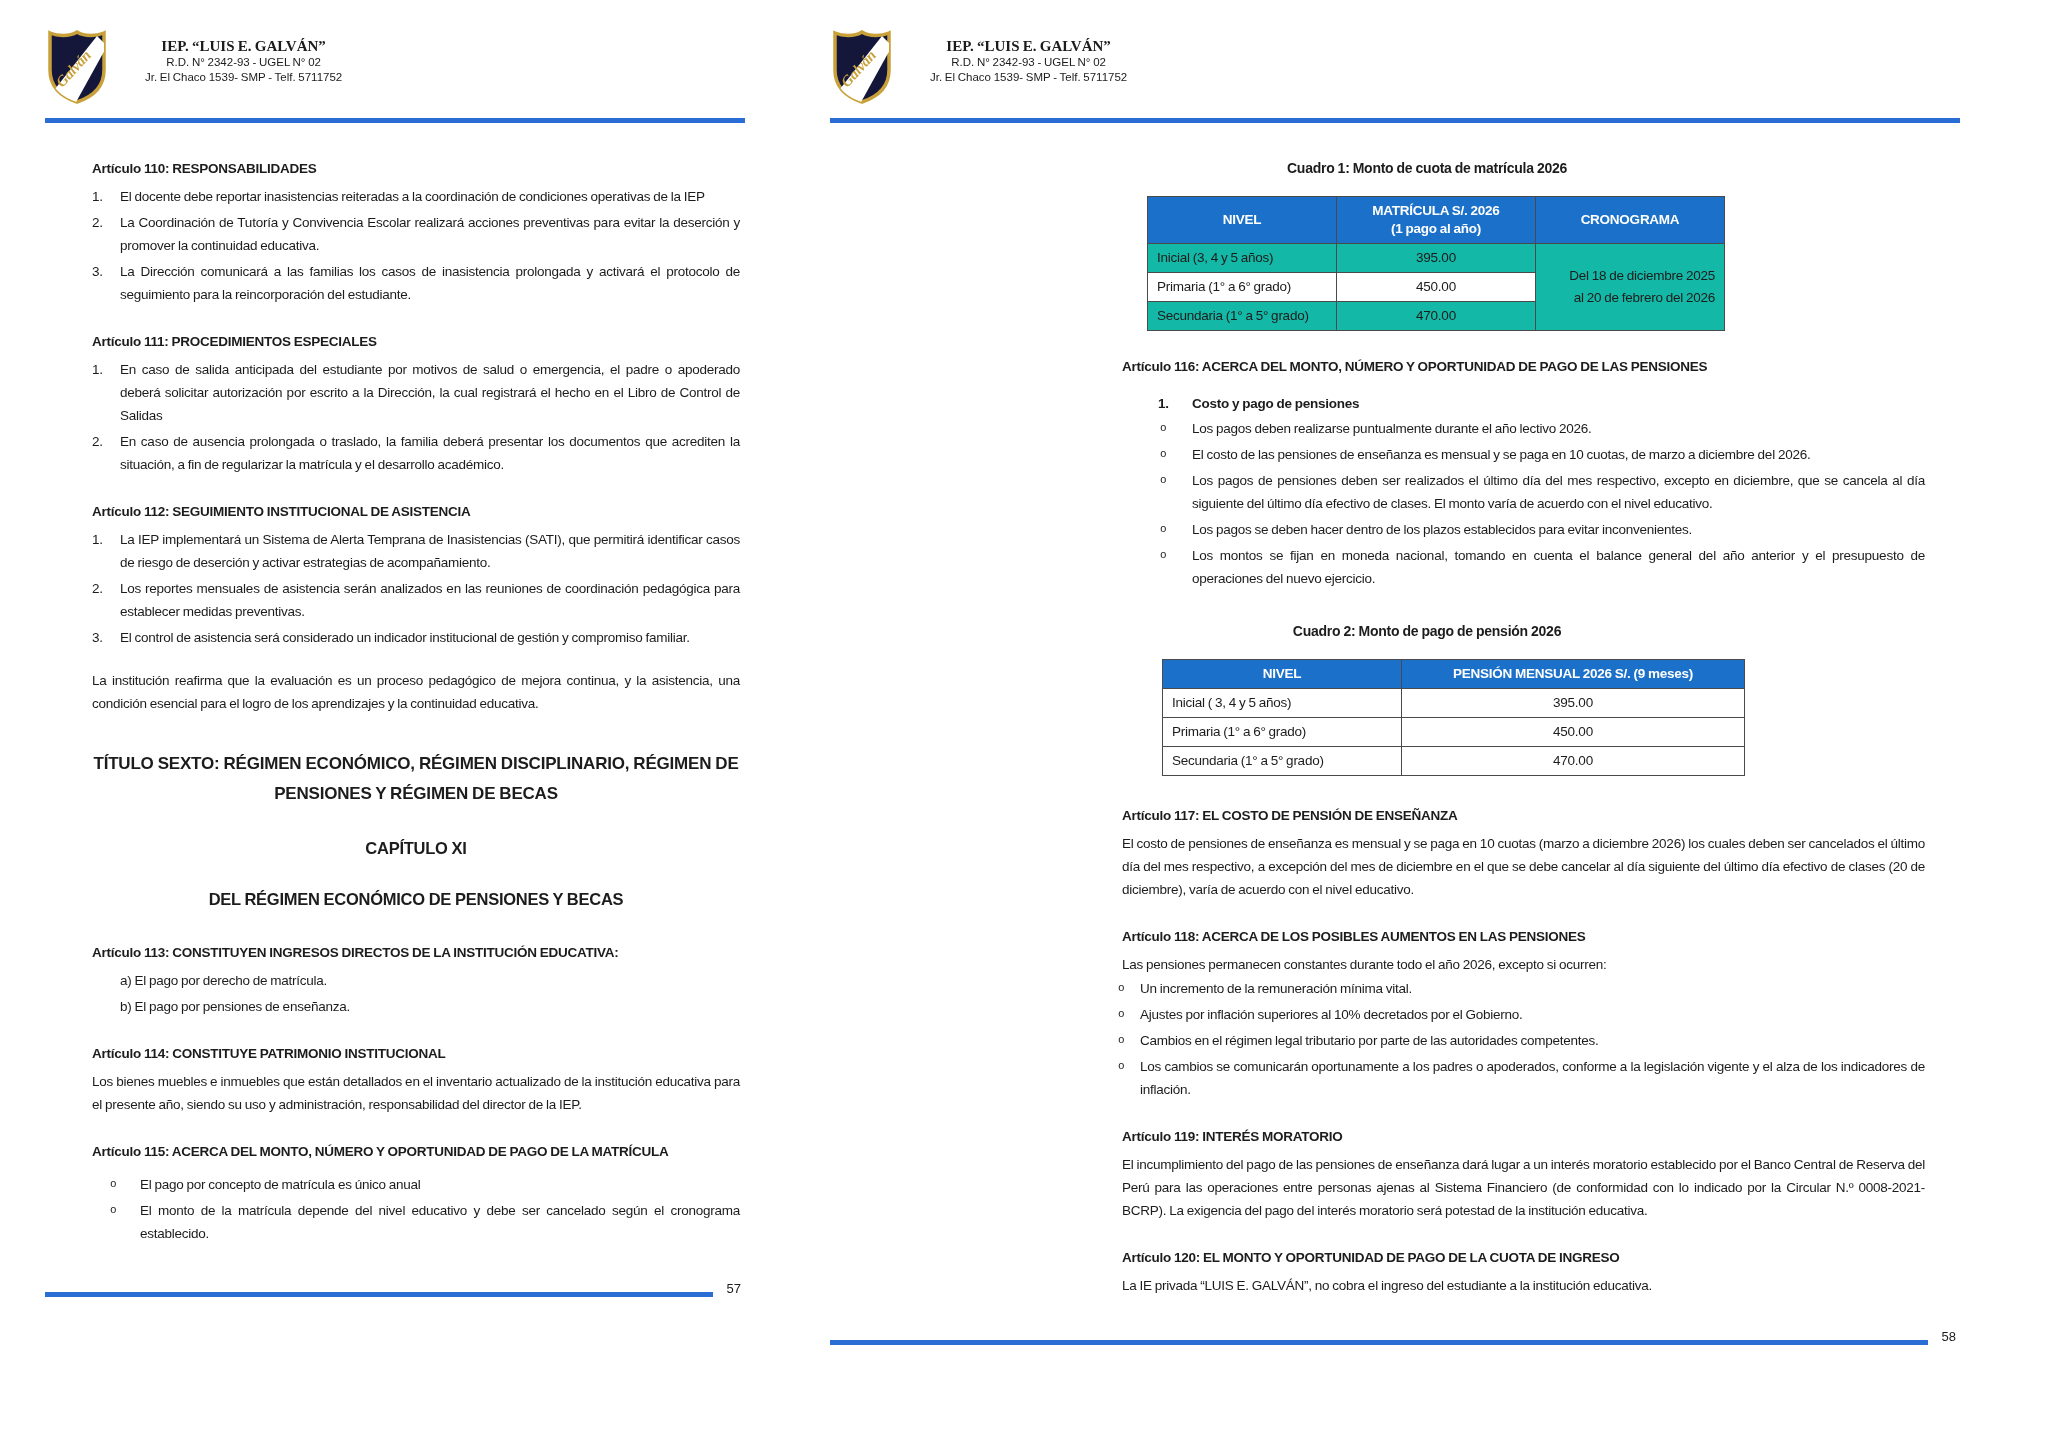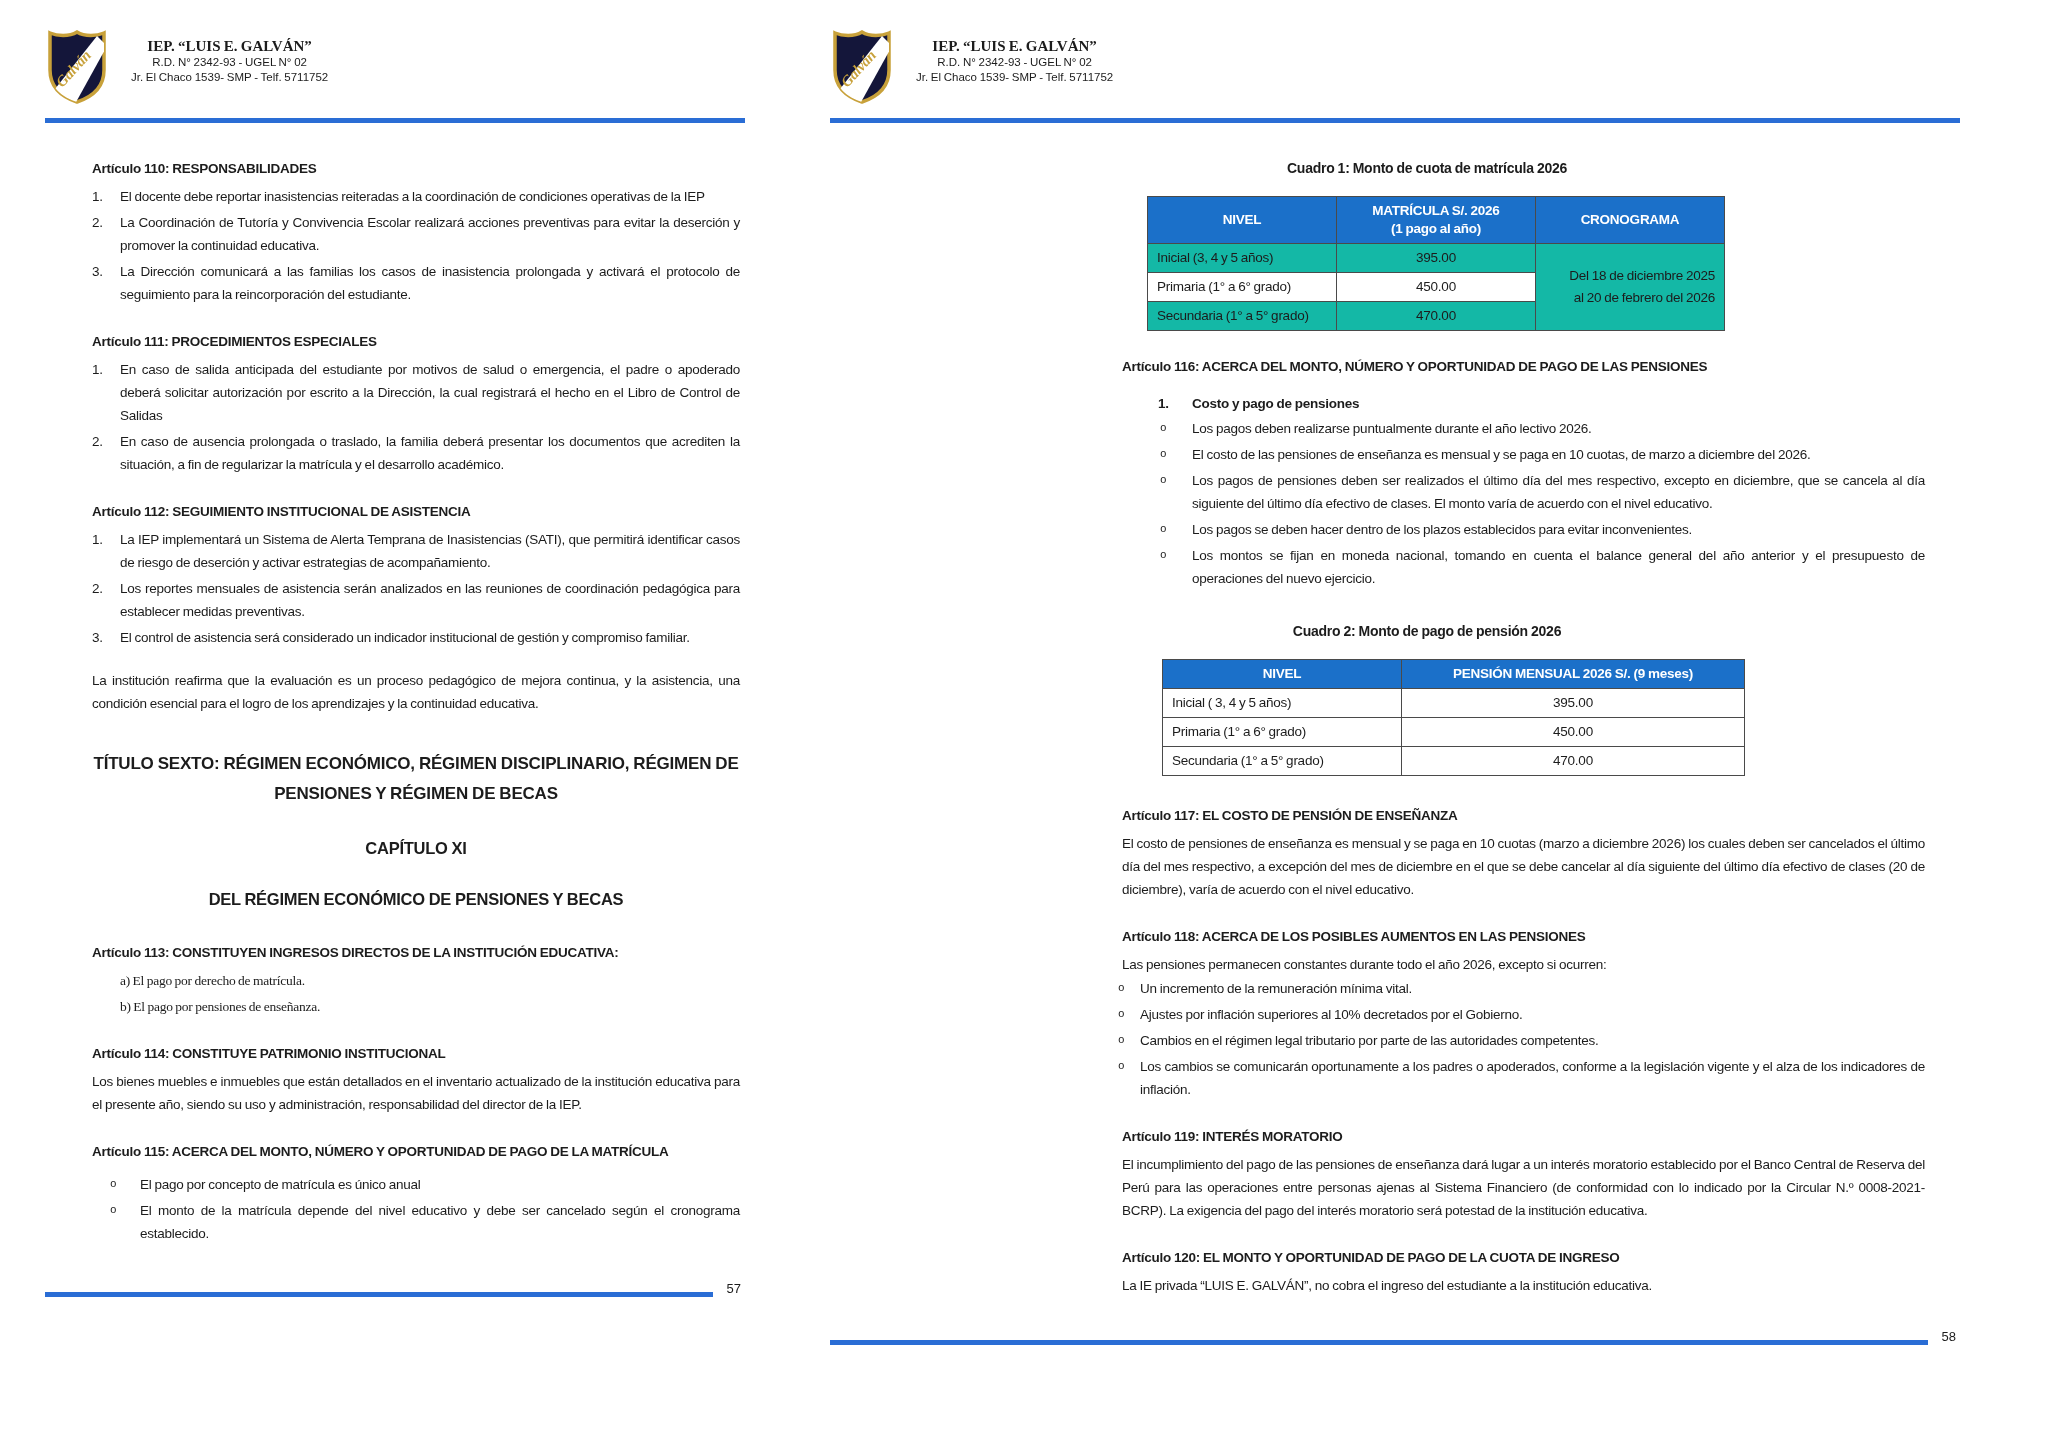--- a/index.html
+++ b/index.html
@@ -8,42 +8,42 @@
     font-family:"Liberation Sans",sans-serif;color:#1c1c1c;
     letter-spacing:-0.25px;word-spacing:-0.5px;
   }
   .page{position:absolute;top:28px;}
   #page-left{left:45px;width:700px;height:1390px;}
   #page-right{left:830px;width:1130px;height:1400px;}
 
   
   .header{position:relative;height:90px;}
   .logo{position:absolute;left:0;top:0;width:64px;height:78px;}
-  .inst{position:absolute;left:86px;top:10px;text-align:center;}
+  .inst{position:absolute;left:100px;top:10px;text-align:center;}
   .inst-name{font-family:"Liberation Serif",serif;font-weight:bold;font-size:15px;letter-spacing:0;}
   .inst-sub{font-size:11.5px;line-height:15px;letter-spacing:0;}
   .rule{height:5px;background:#2a6dd5;}
 
   
   .content{font-size:13.5px;line-height:23px;}
   .content-l{margin:34px 13px 0 47px;width:648px;}
   .content-r{margin:34px 0 0 292px;width:803px;}
   .h-art{font-weight:bold;margin:24px 0 5px 0;}
   .first{margin-top:0;}
   .li{display:flex;margin:1px 0 3px 0;}
   .li .num{flex:0 0 28px;}
   .li .txt{flex:1;text-align:justify;}
   .li .mark{font-family:"Liberation Mono",monospace;font-size:11px;}
   .closing{text-align:justify;margin-top:20px;}
 
   .title6{font-weight:bold;font-size:17px;text-align:center;line-height:30px;letter-spacing:-0.2px;}
   .t6-first{margin-top:34px;}
   .chapter{font-weight:bold;font-size:16.5px;text-align:center;margin-top:28px;}
 
-  .sub-items{margin:4px 0 0 28px;font-family:Liberation Serif, serif;}
+  .sub-items{margin:4px 0 0 28px;}
   .sub-items .item{margin:3px 0;}
 
   
   .bl-115{margin-left:18px;}
   .bl-115 .mark{flex:0 0 30px;}
 
   
   .caption{font-weight:bold;font-size:14px;text-align:center;width:610px;margin:0 0 16px 0;}
   table{border-collapse:collapse;font-size:13.5px;}
   .tbl1{margin-left:25px;}

